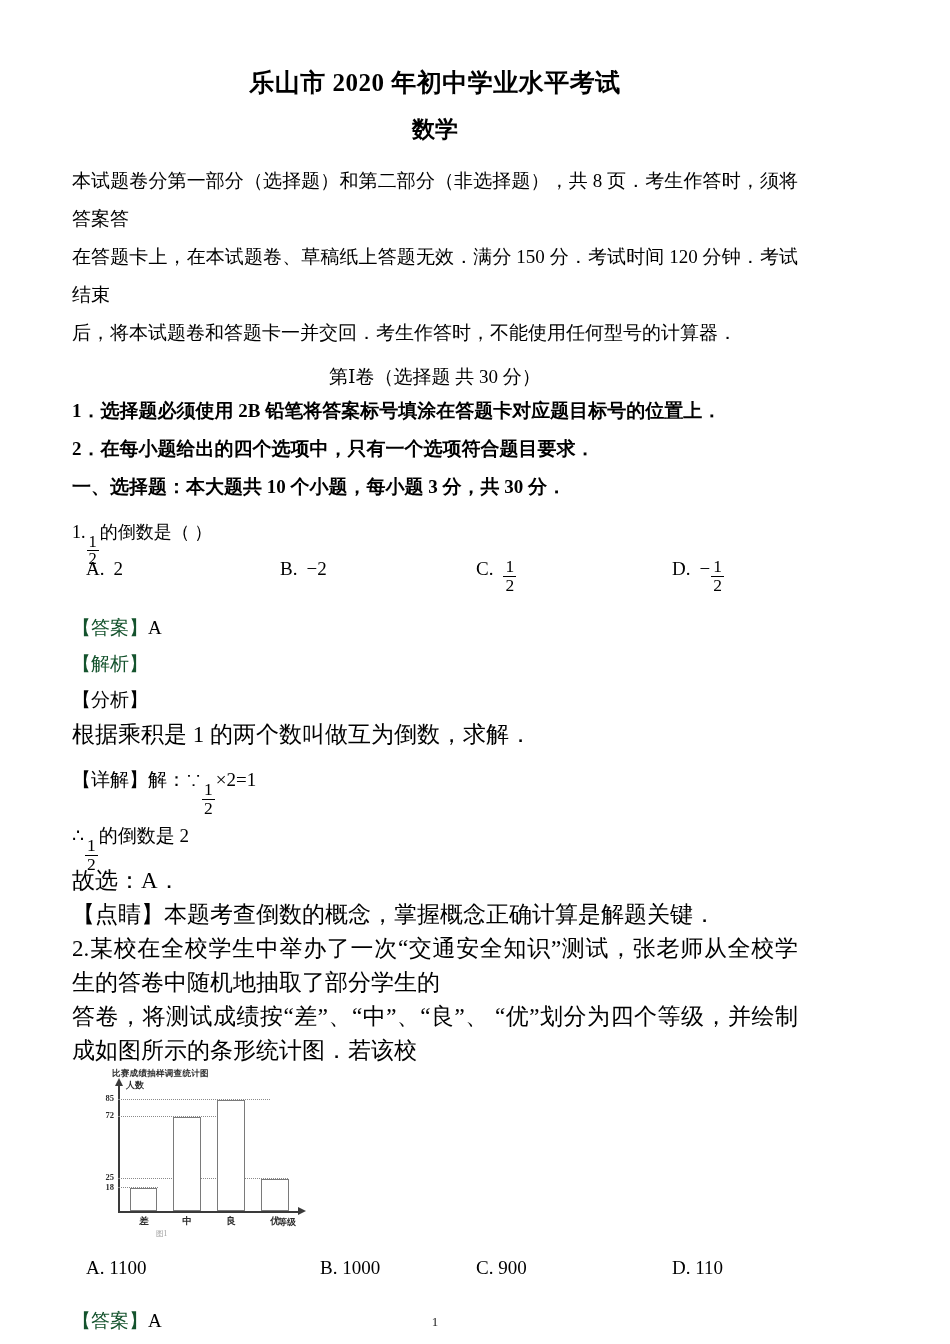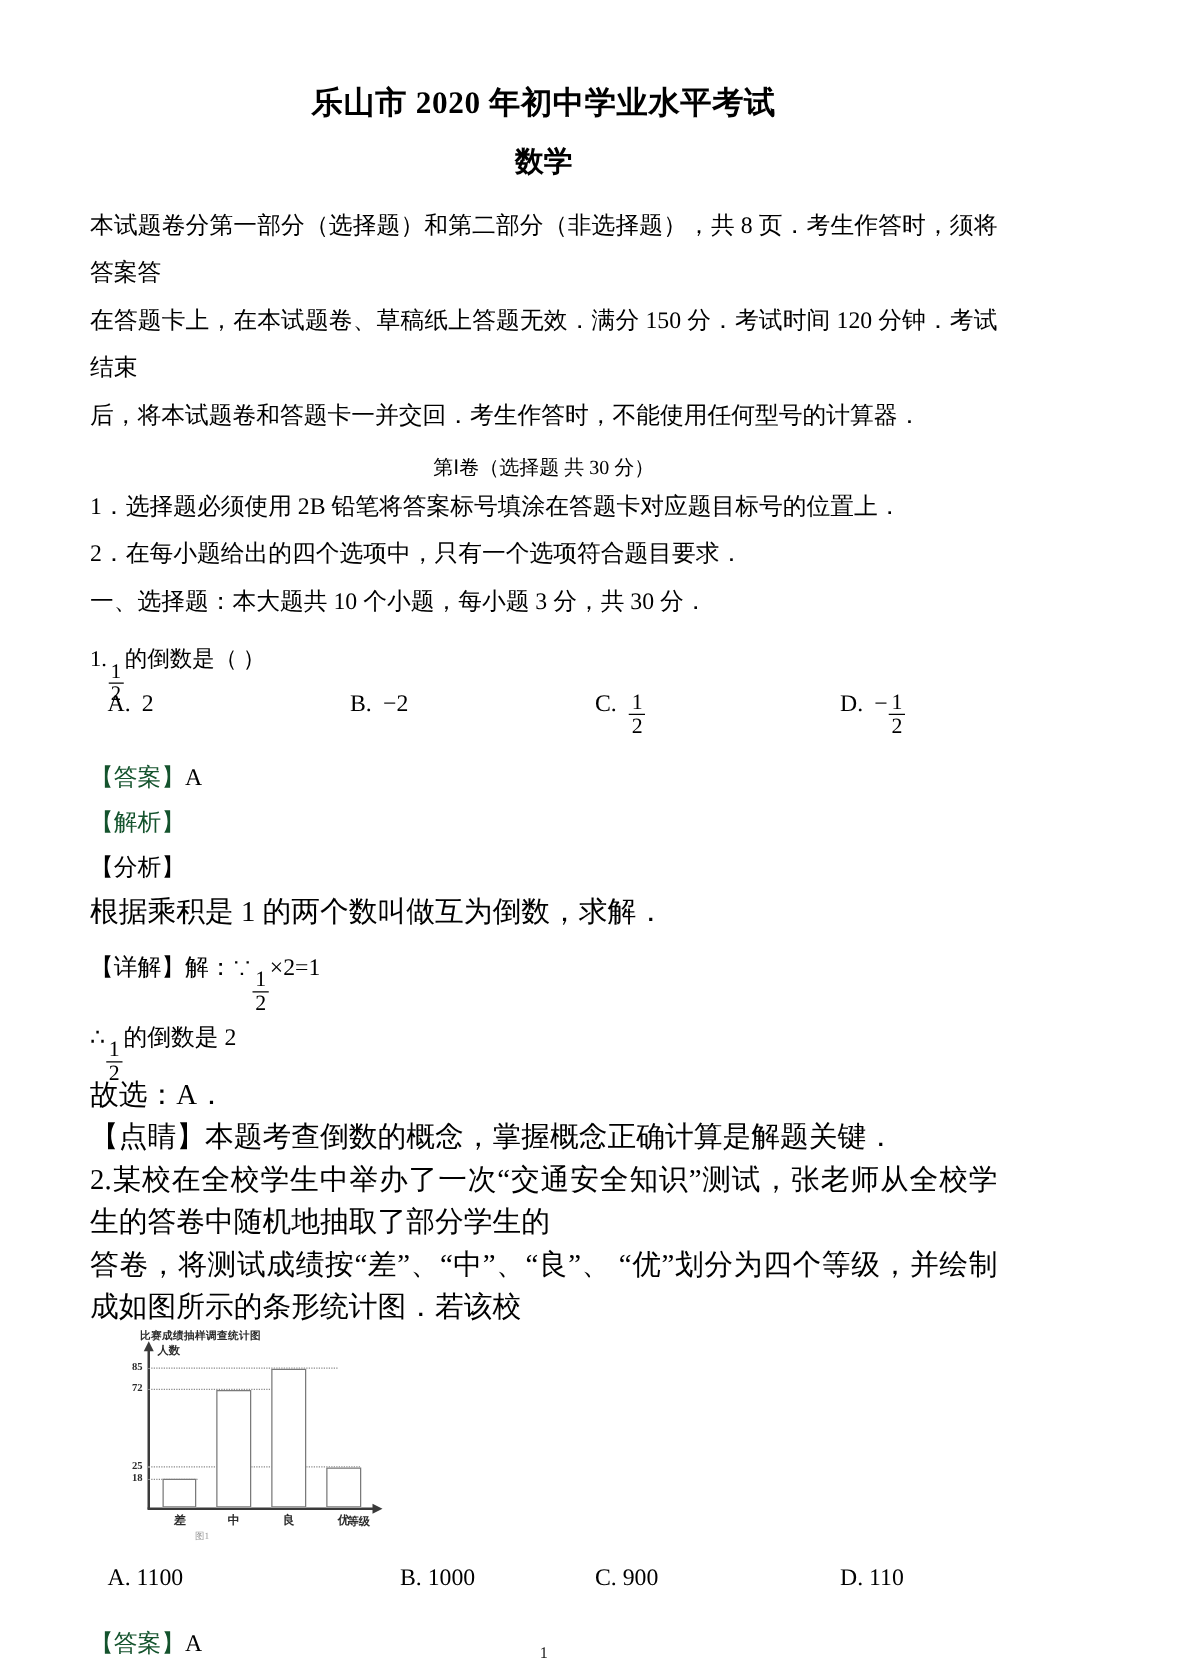--- a/index.html
+++ b/index.html
@@ -35,37 +35,36 @@
   }
   .doc-subject {
     text-align: center;
     font-size: 23px;
     margin: 0;
     padding-top: 18px;
     line-height: 1.2;
   }
   .section-heading {
     text-align: center;
-    font-size: 16px;
+    font-size: 19px;
     margin: 0;
     padding-top: 10px;
     line-height: 1.6;
-    font-family: Liberation Serif, serif;
   }
 
   
   .para {
     font-size: 19px;
     line-height: 38px;
     margin: 0;
     text-align: justify;
     text-justify: inter-ideograph;
   }
   .para.first { padding-top: 18px; }
-  .para.bold { font-weight: normal; }
+  .para.bold { font-weight: bold; }
   .para.small {
     font-size: 23px;
     line-height: 34px;
   }
 
   
   .options {
     position: relative;
     font-size: 19px;
     height: 52px;

